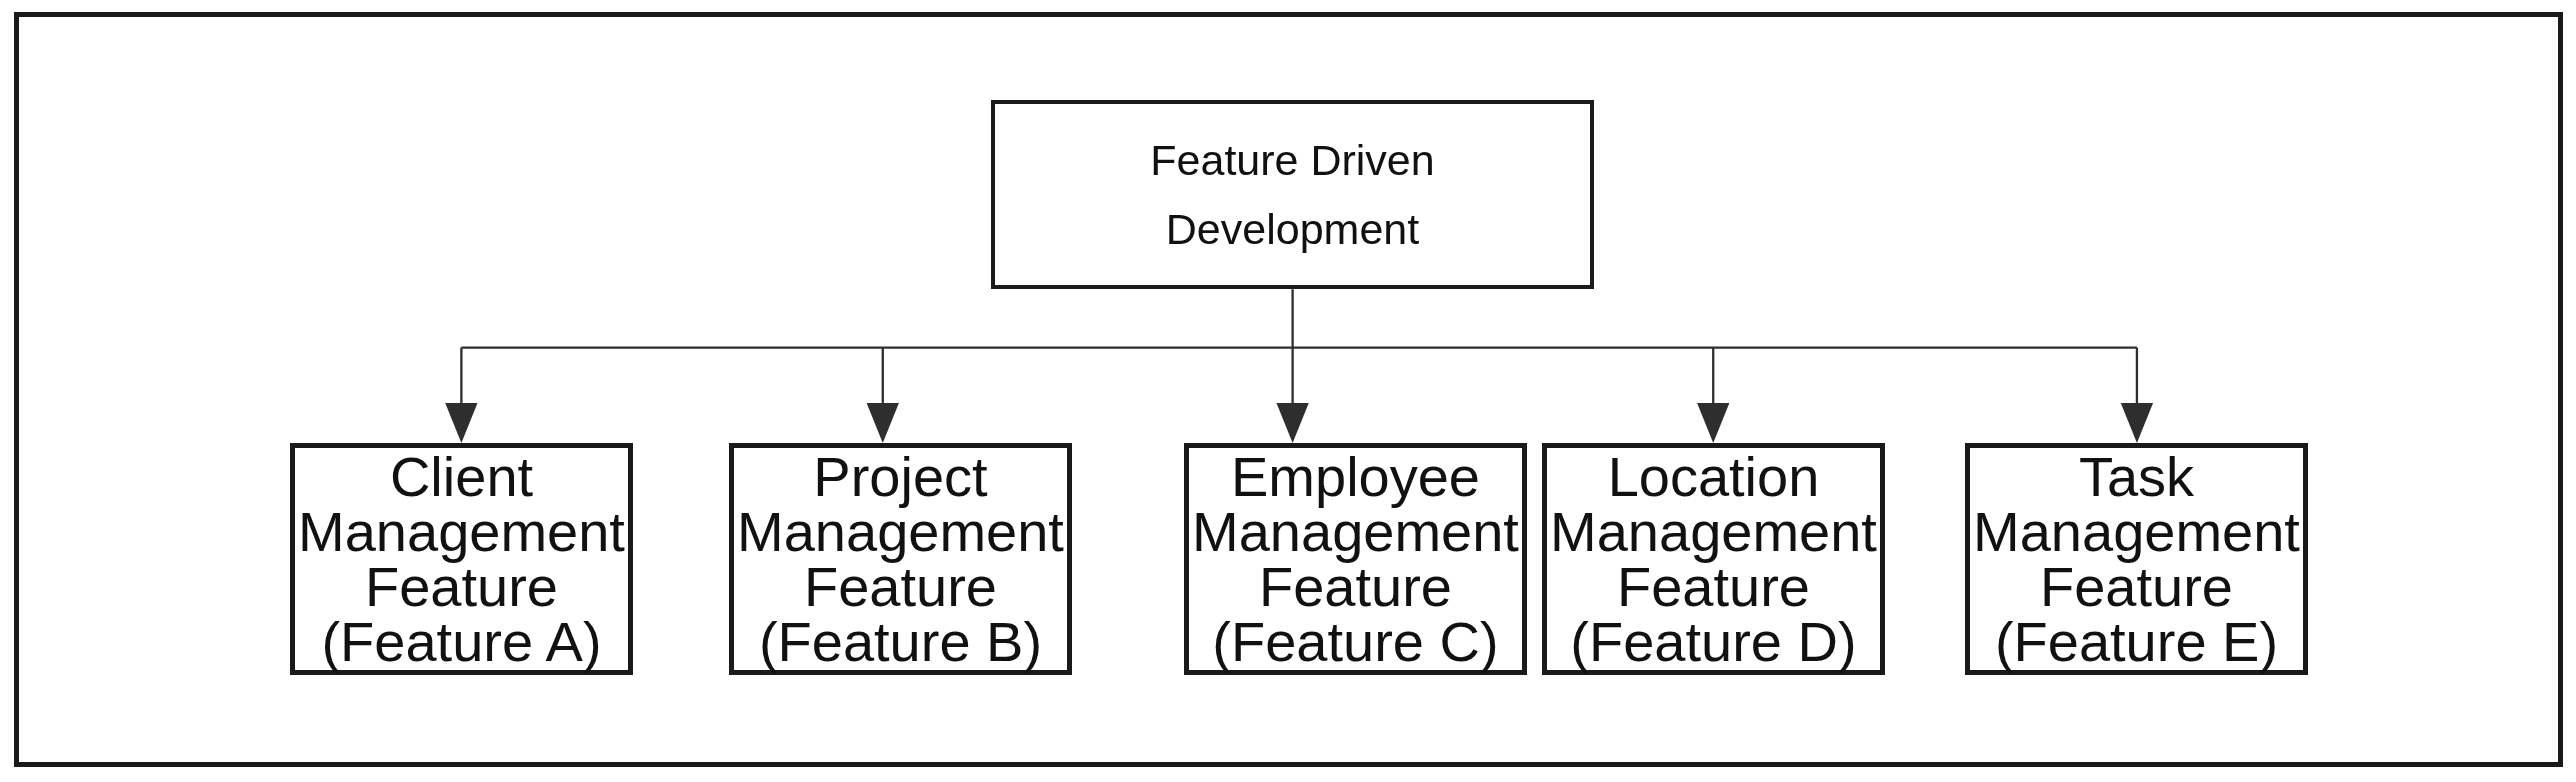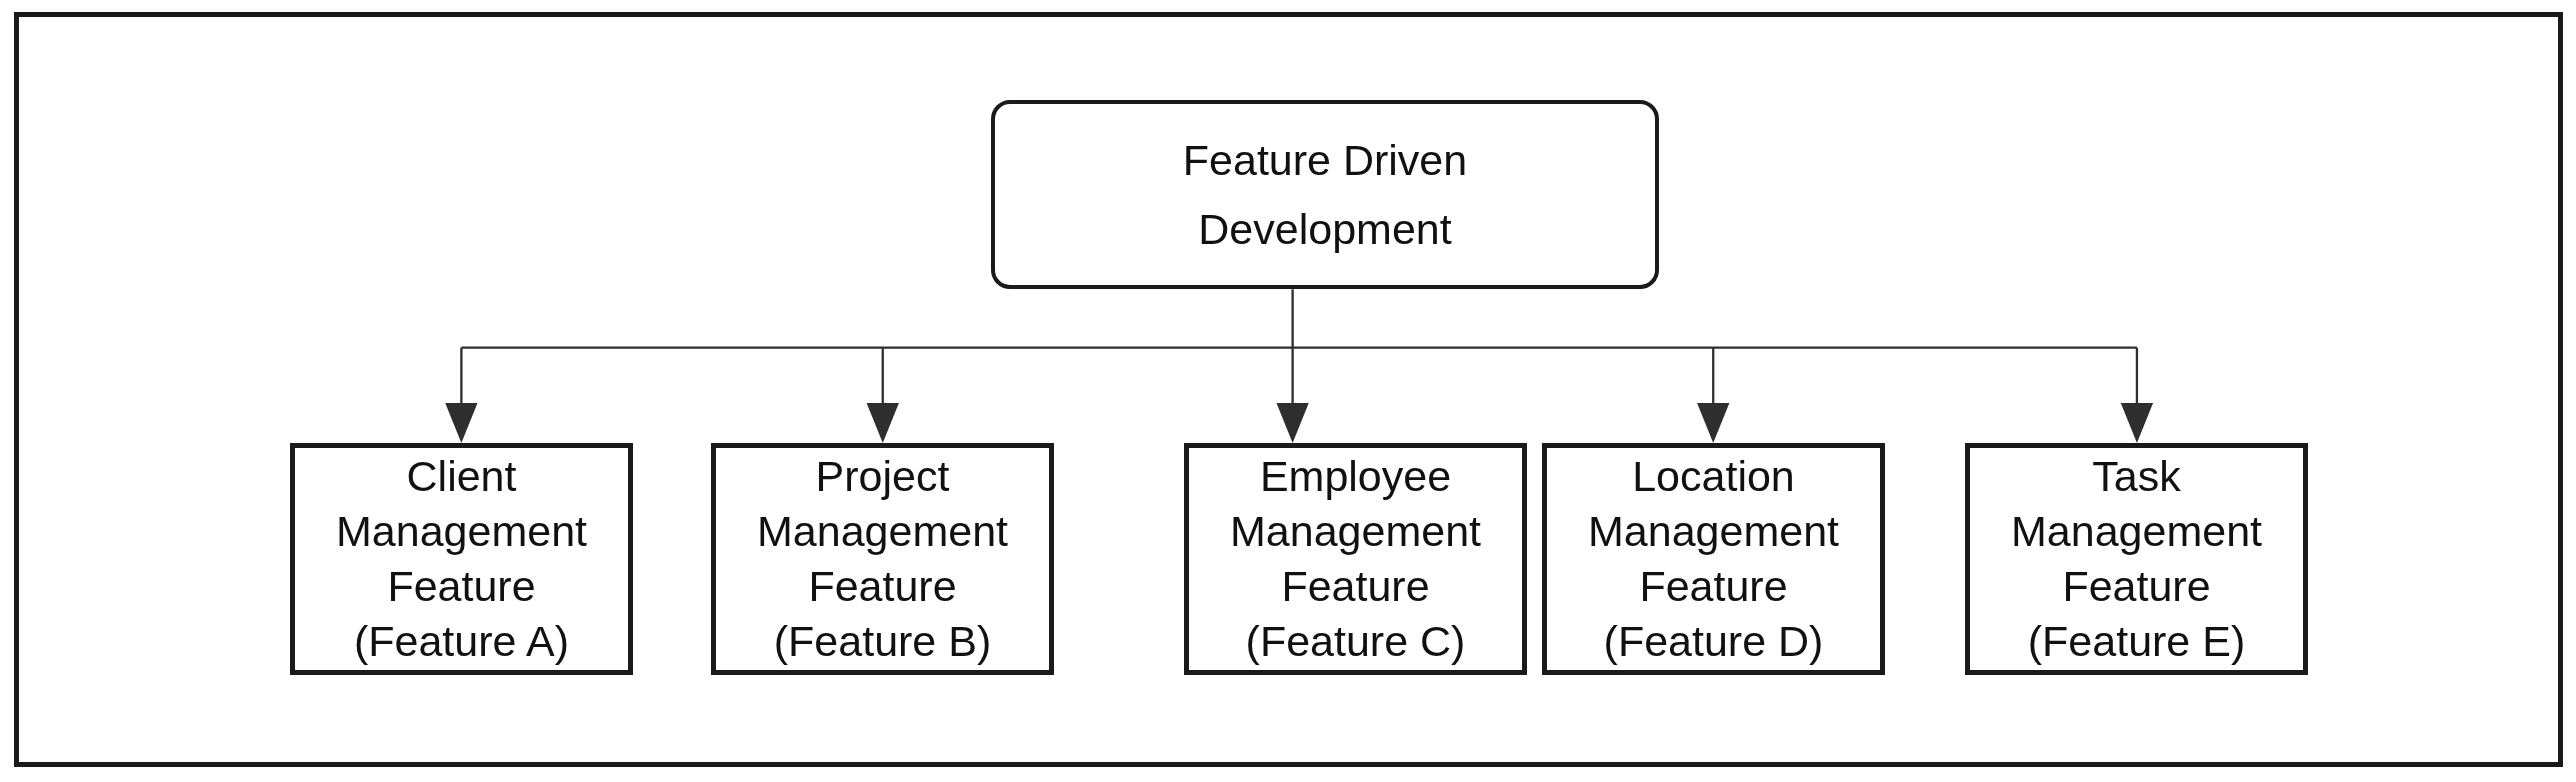--- a/index.html
+++ b/index.html
@@ -48,37 +48,37 @@
     align-items: center;
     justify-content: center;
     text-align: center;
   }
   .node .label {
     white-space: pre-line;
     color: var(--text);
   }
   .node.root {
     left: 991px; top: 100px;
-    width: 668px; height: 189px; border-radius: 19px;
+    width: 603px; height: 189px;
   }
   .node.root .label {
     font-size: 43px;
     line-height: 69px;
   }
   .node.child {
     top: 443px;
     width: 343px; height: 232px;
     border-width: 5.4px;
   }
   .node.child .label {
-    font-size: 43px;
+    font-size: 56px;
     line-height: 55px;
   }
   .node.child-0 { left: 290px; }
-  .node.child-1 { left: 711px; }
+  .node.child-1 { left: 729px; }
   .node.child-2 { left: 1184px; }
   .node.child-3 { left: 1542px; }
   .node.child-4 { left: 1965px; justify-content: center; }
 </style>
 </head>
 <body>
 
 <div class="page">
 
   <div class="outer-frame"></div>

